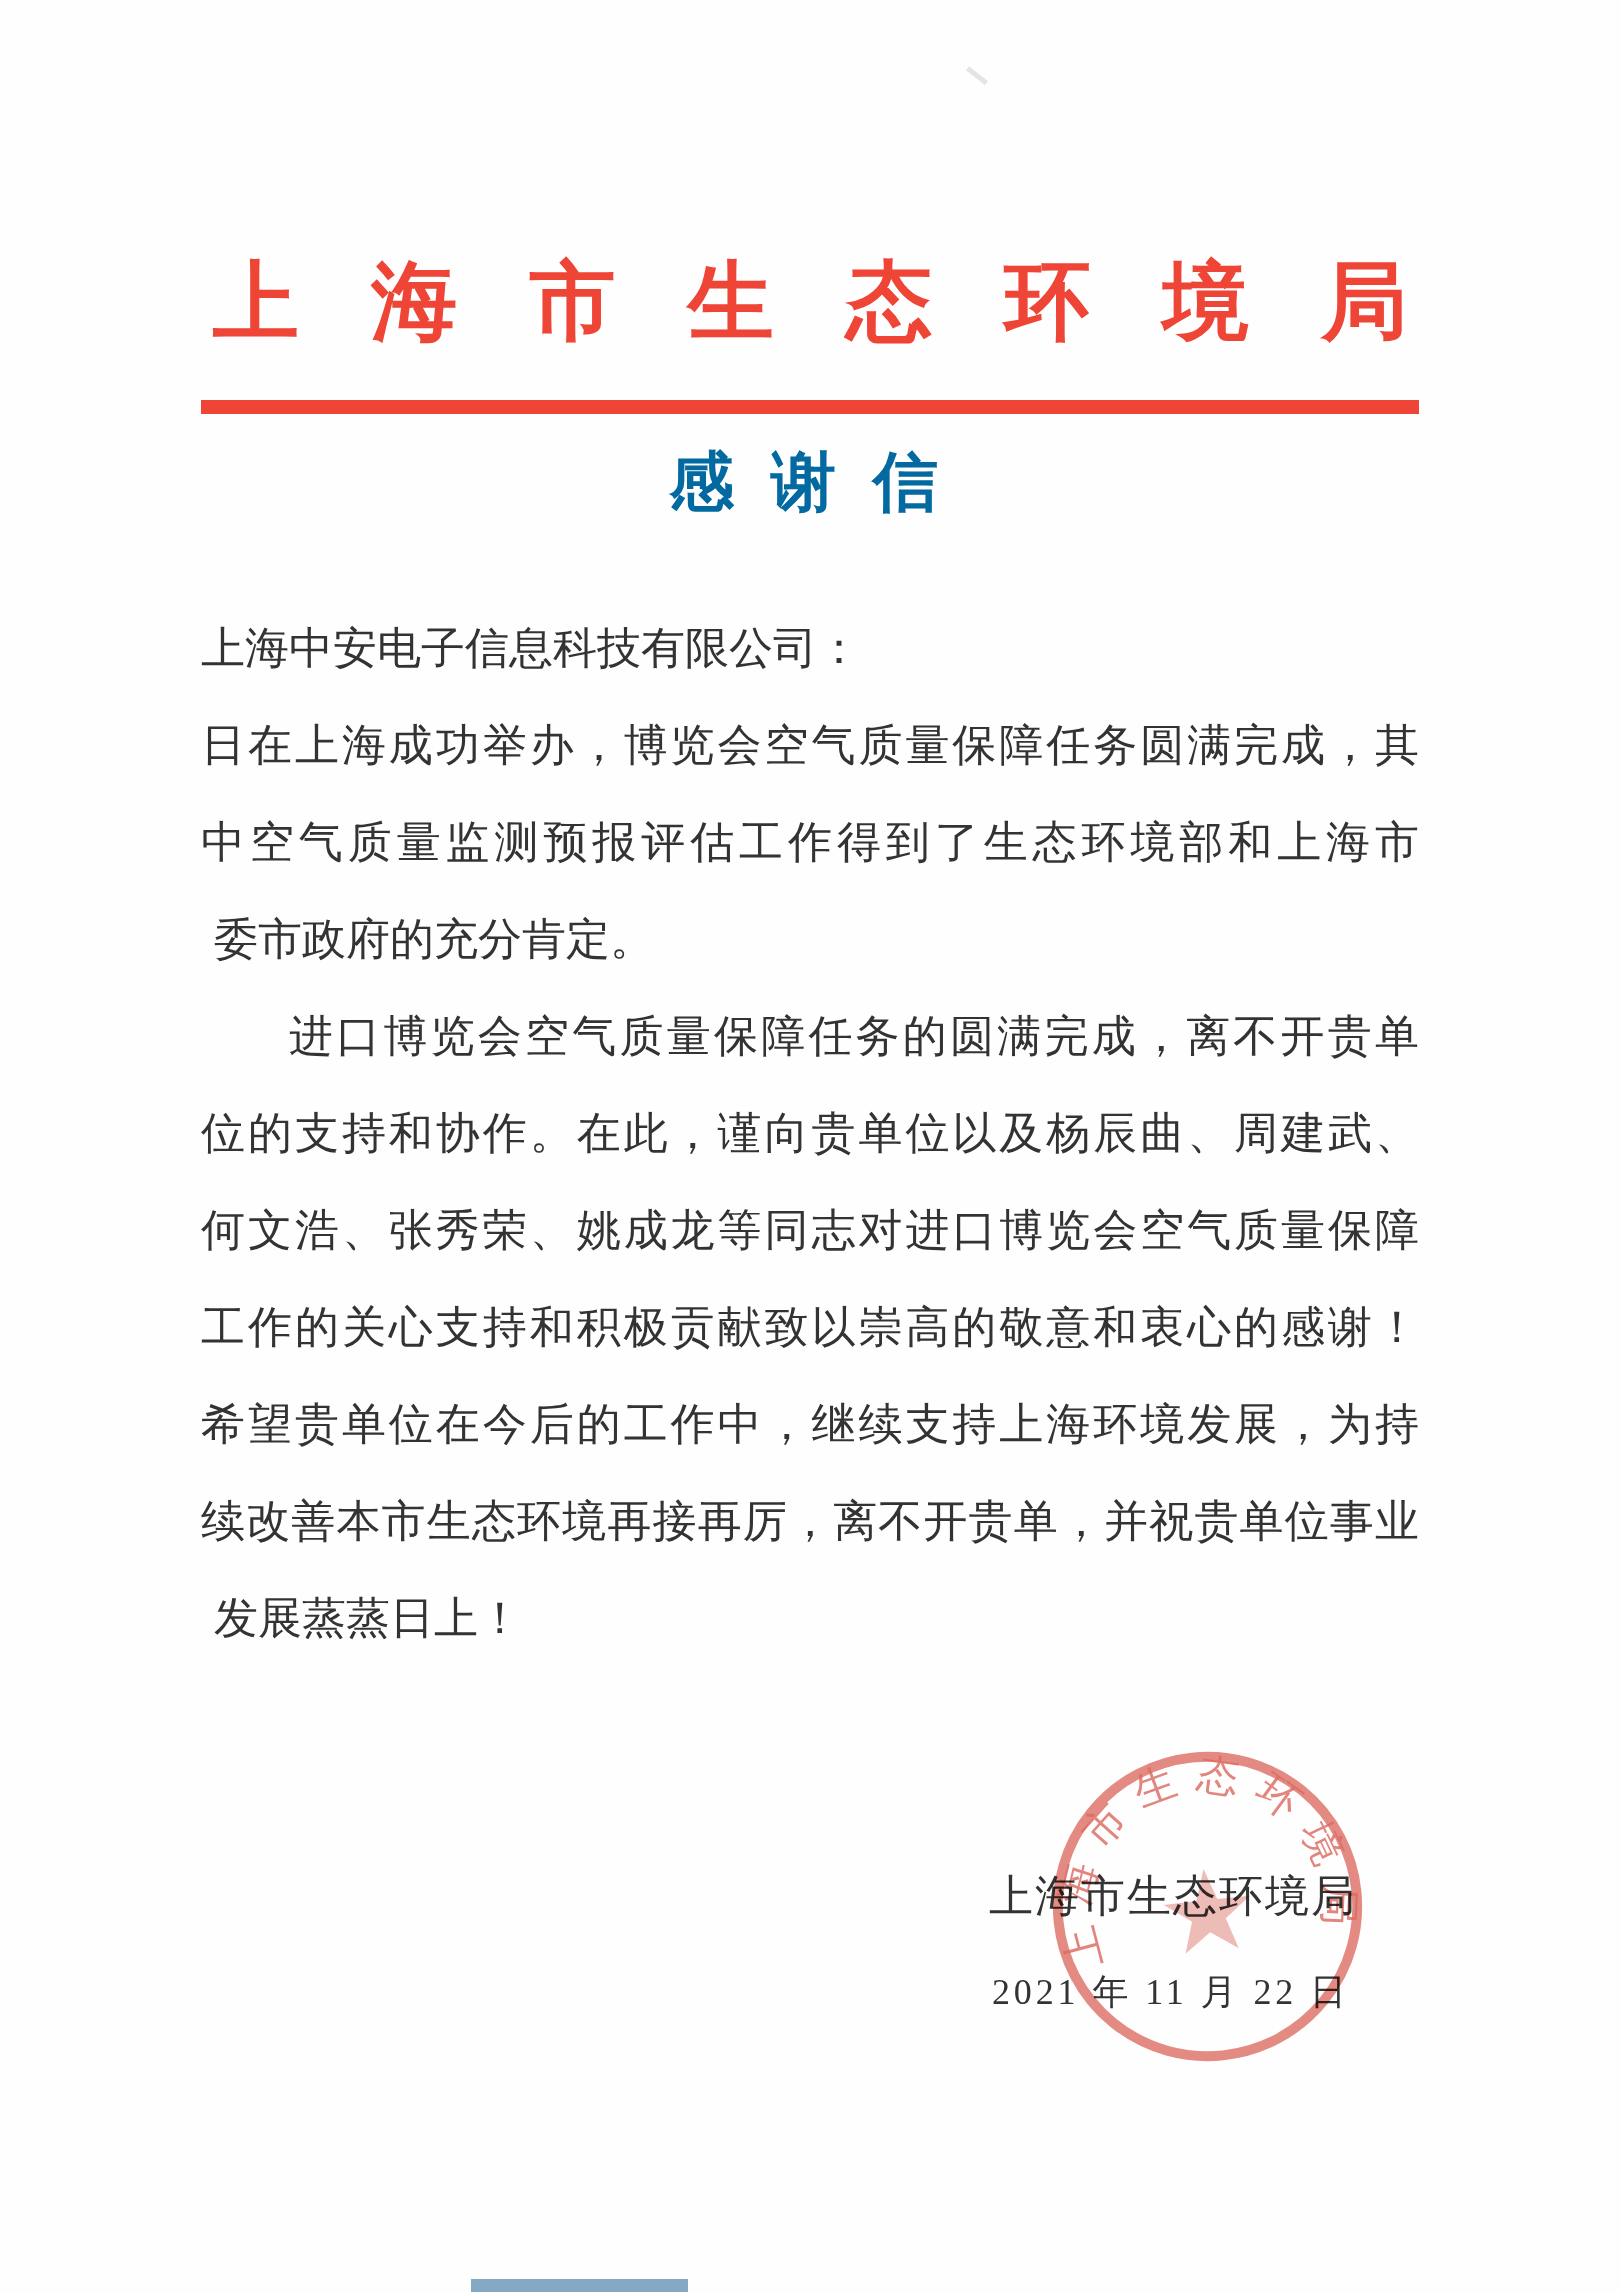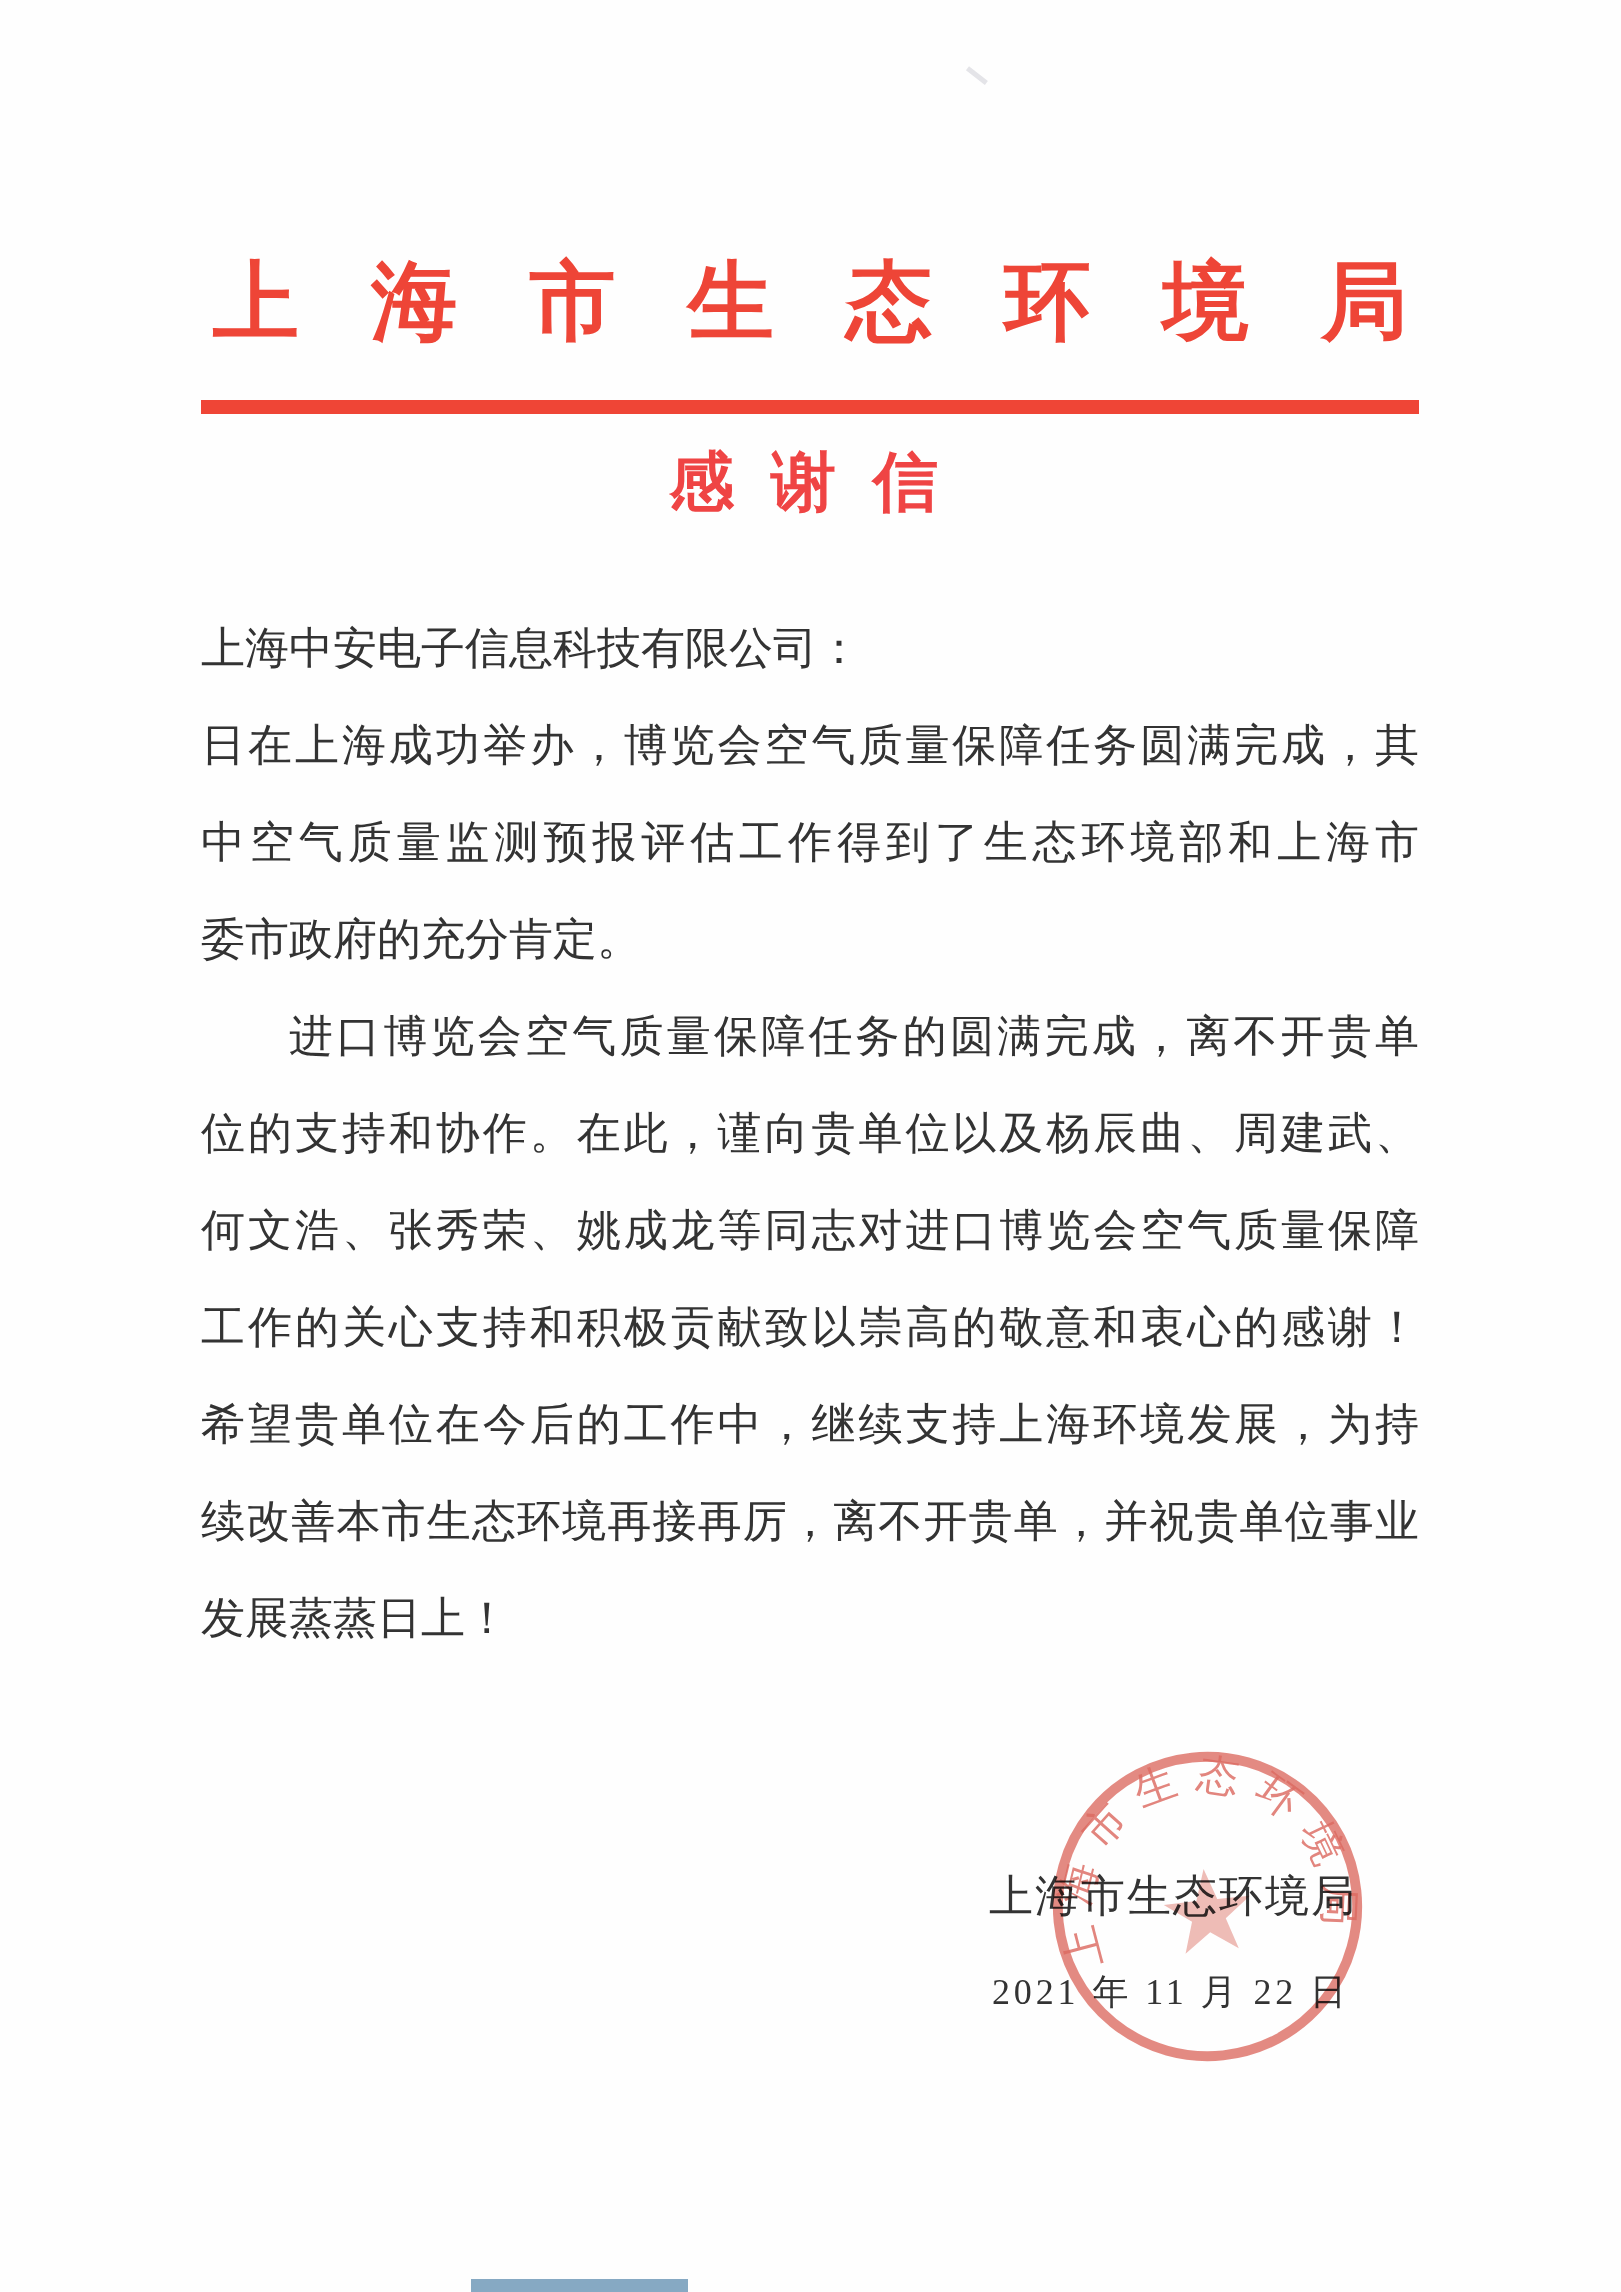--- a/index.html
+++ b/index.html
@@ -18,35 +18,35 @@
     text-align:justify; text-align-last:justify;
     padding:0 11.8px; box-sizing:border-box;
     white-space:nowrap;
   }
   .red-rule {
     position:absolute; left:201px; top:400px; width:1218px; height:13.7px;
     background:#ef4536;
   }
   .doc-title {
     position:absolute; left:0; top:443px; width:1607px;
-    text-align:center; font-size:65px; font-weight:bold; color:#ef4444;
+    text-align:center; font-size:65px; font-weight:bold; color:#0369a1;
     letter-spacing:37px; text-indent:37px; line-height:1.2;
   }
 
   
   .body-block {
     position:absolute; left:201px; top:600px; width:1218px;
     font-size:44px; line-height:97px; color:#333;
   }
   .line {
     text-align:justify; text-align-last:justify;
     height:97px; overflow:hidden;
   }
   .line.first  { text-indent:88px; }
-  .line.lastln { text-align-last:left; }
+  .line.lastln { text-align-last:left;margin-left:13px; }
   .salutation  { text-align:right; text-align-last:left; }
 
   
   .sig-org {
     position:absolute; right:264px; top:1867px;
     font-size:44px; line-height:59px; color:#333; letter-spacing:2px;
     white-space:nowrap; z-index:2;
   }
   .sig-date {
     position:absolute; right:271px; top:1963px;

